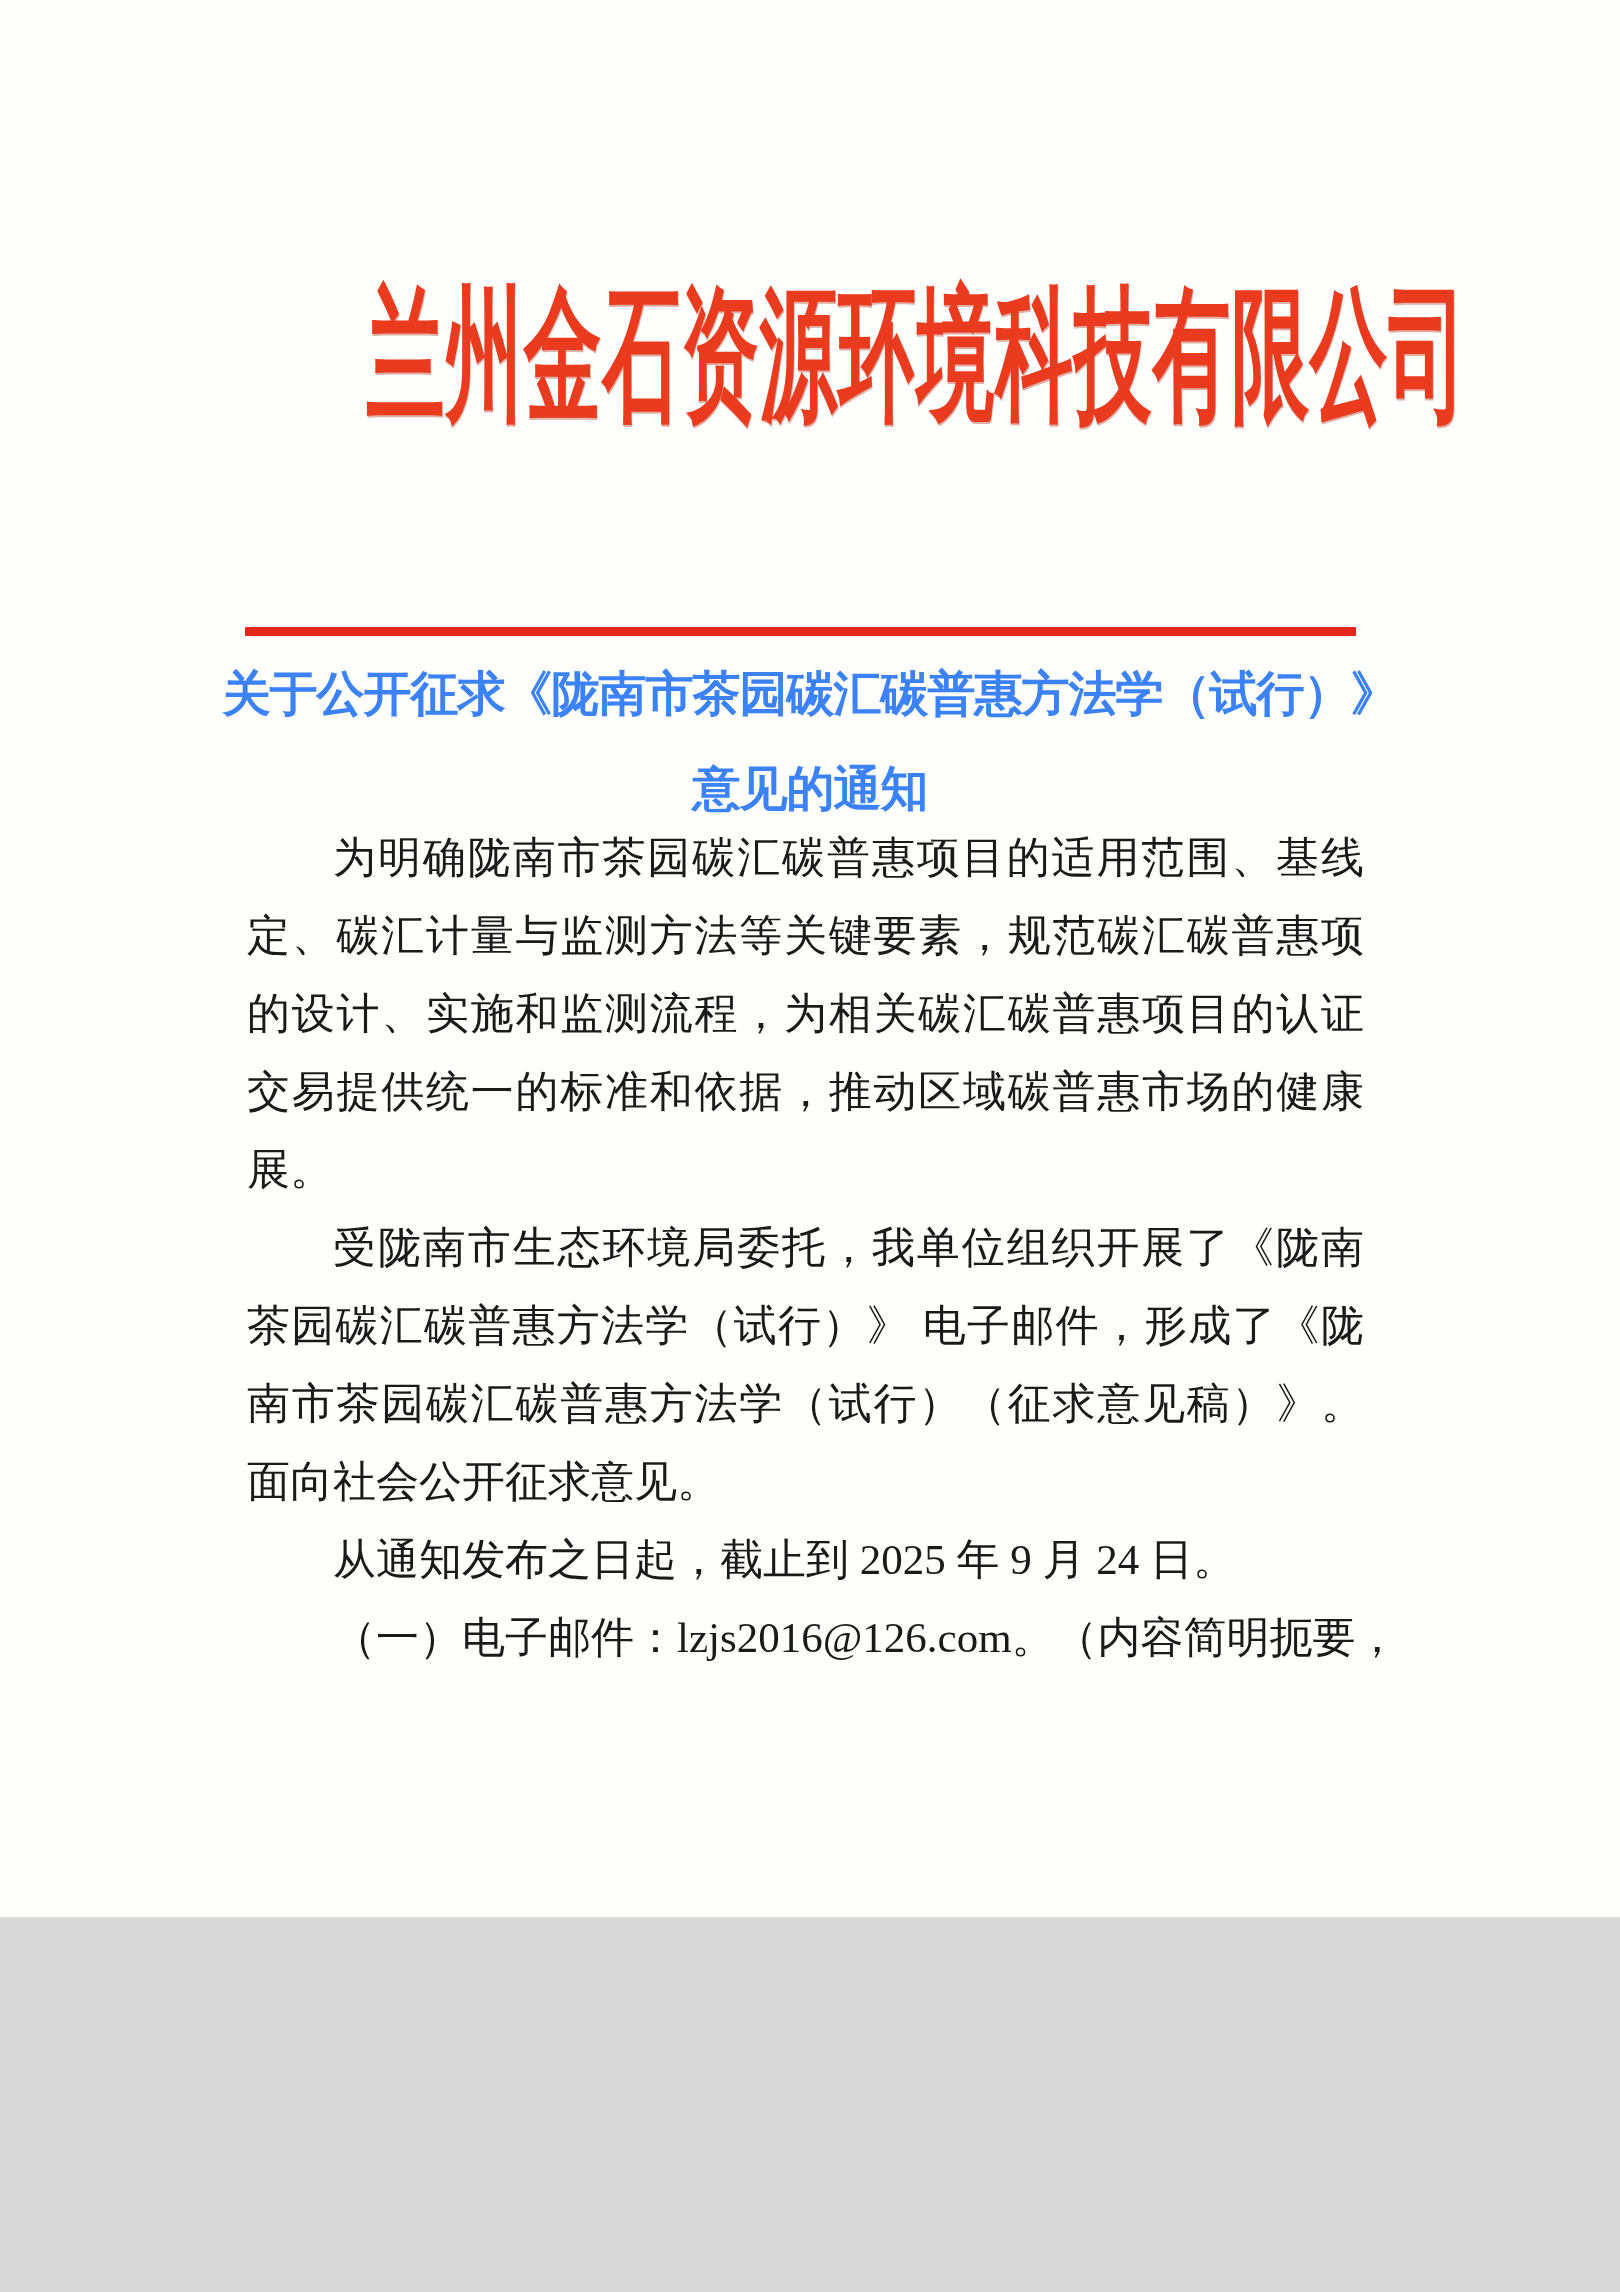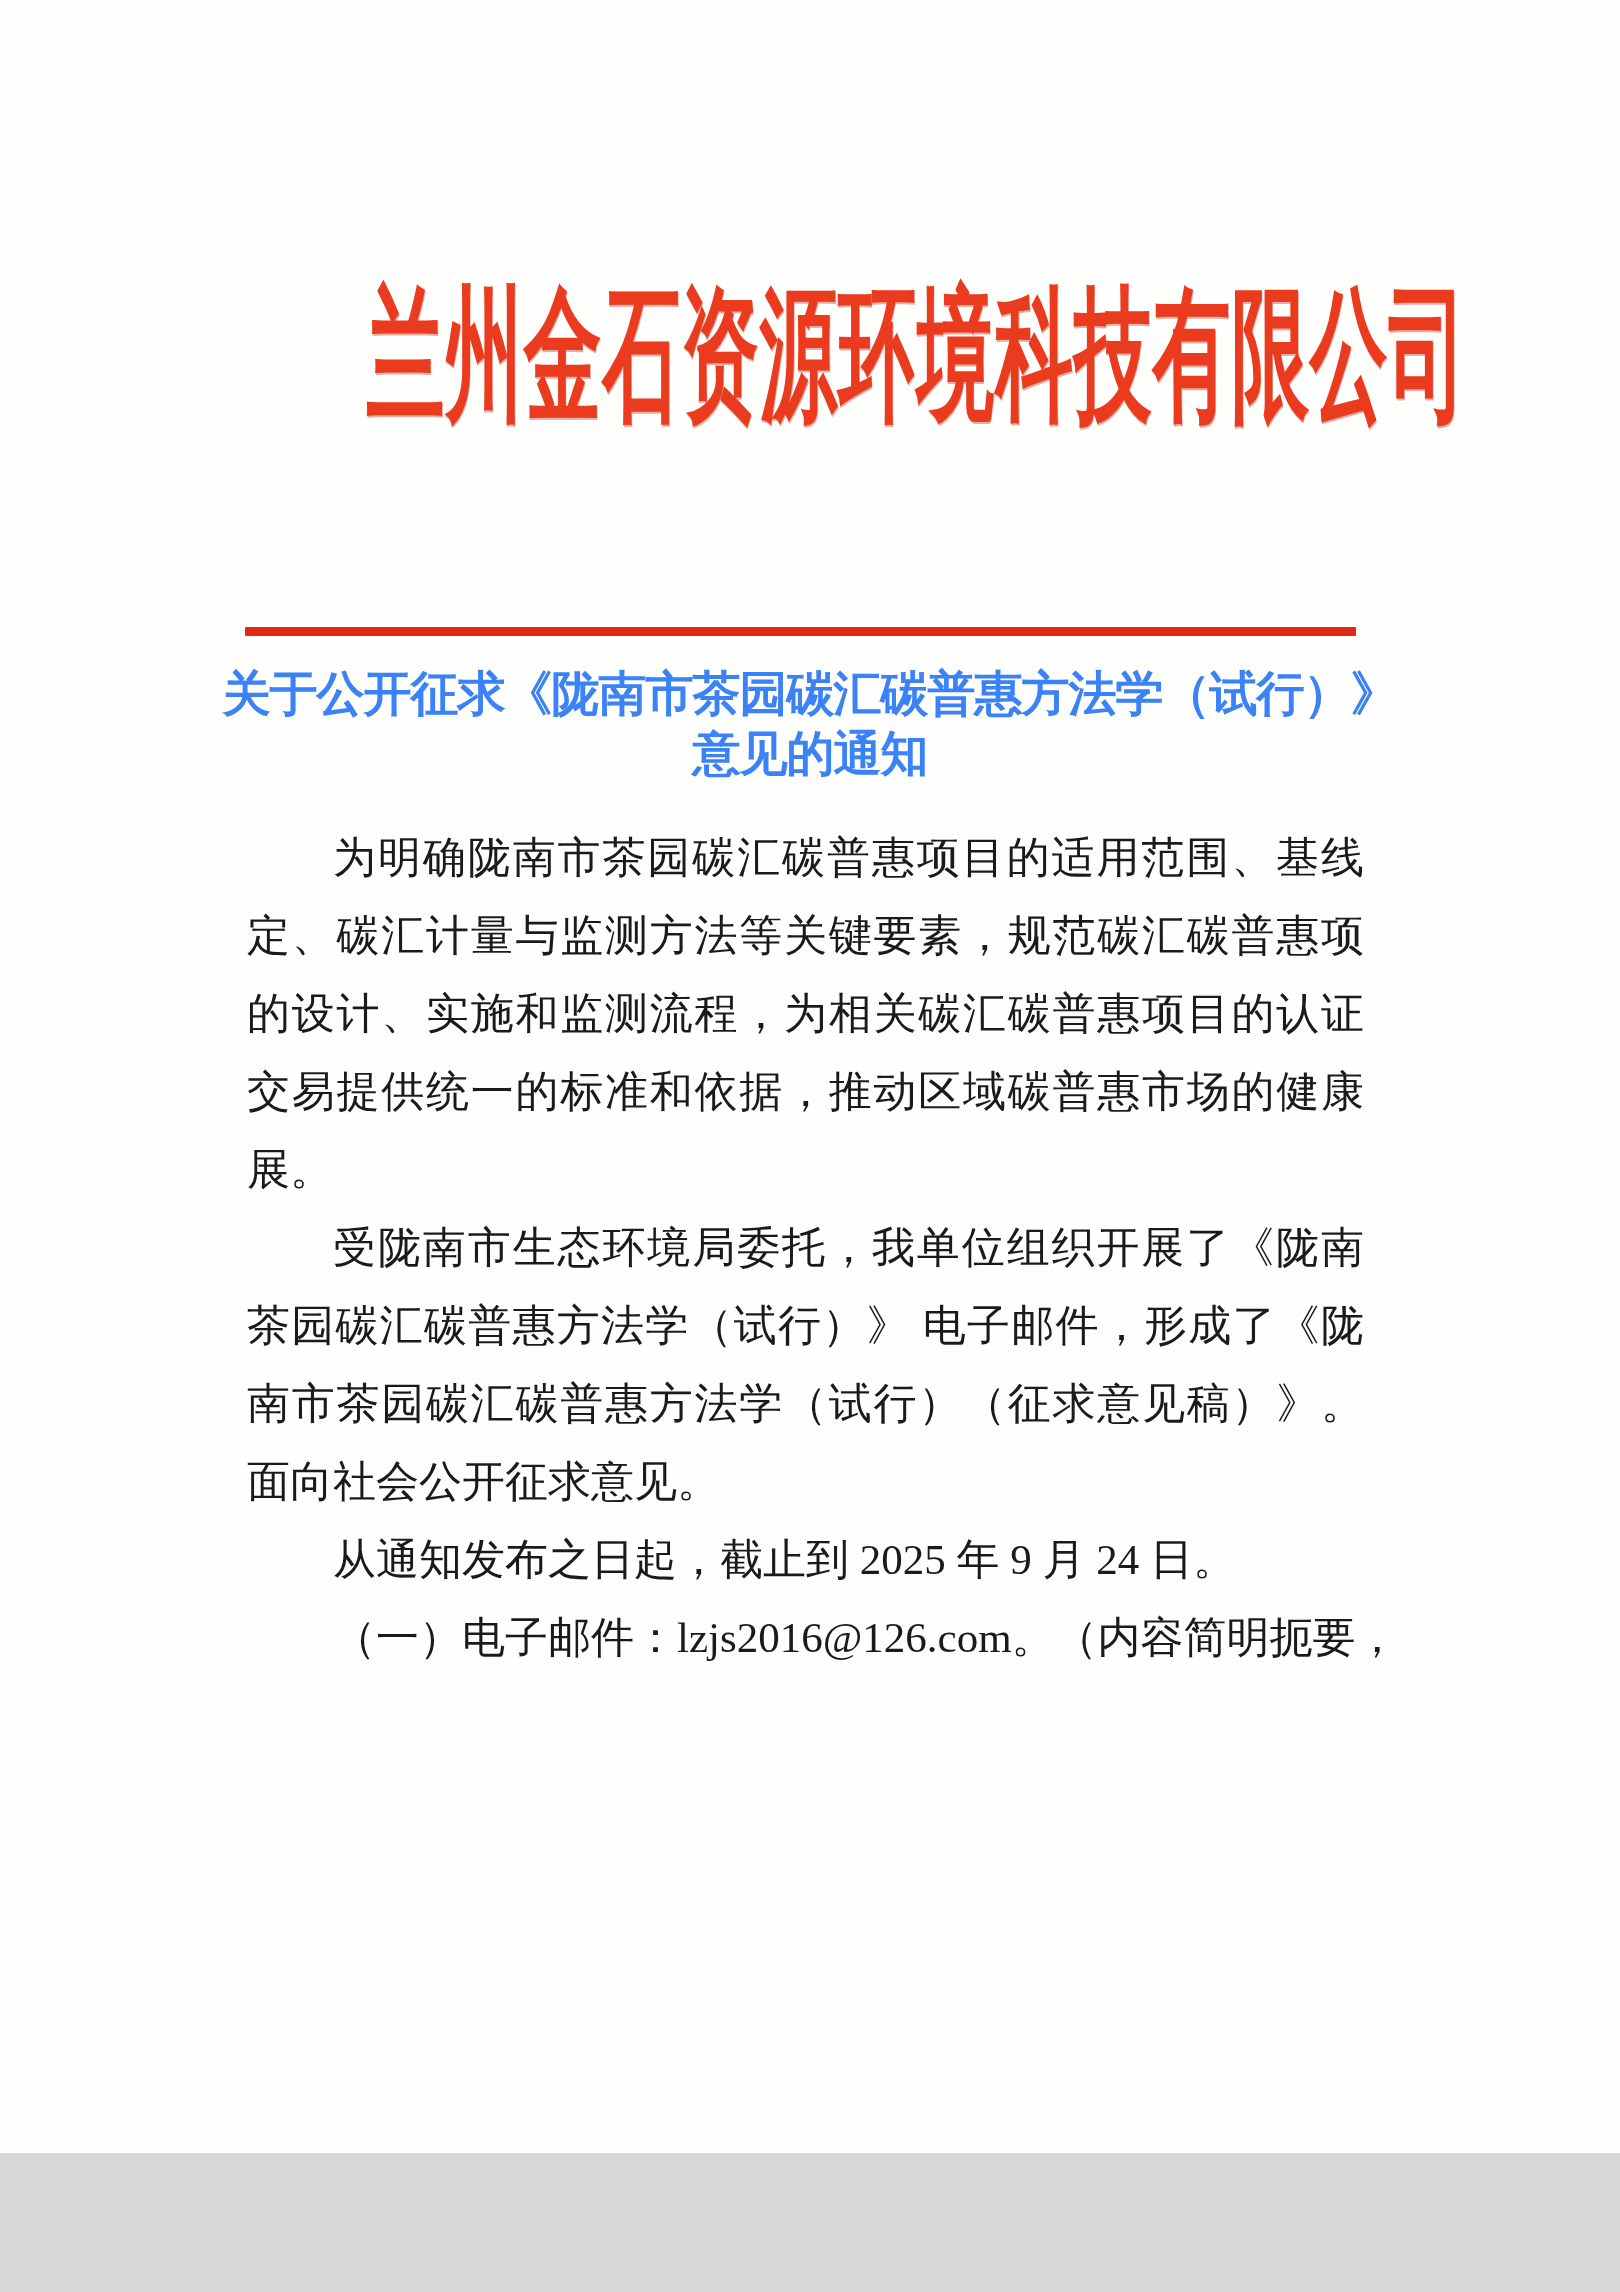--- a/index.html
+++ b/index.html
@@ -3,21 +3,21 @@
 <meta charset="utf-8">
 <style>
   html, body {
     margin: 0;
     padding: 0;
     background: #d8d8d8;
   }
   .page {
     position: relative;
     width: 1620px;
-    height: 2153px;
+    height: 1917px;
     margin: 0 auto;
     background: #fefefd;
     overflow: hidden;
     font-family: "Liberation Serif", serif;
     color: #1a1a1a;
     text-decoration: underline;
   }
   
   .company-row {
     position: absolute;
@@ -54,21 +54,21 @@
     width: 1620px;
     text-align: center;
     font-weight: bold;
     font-size: 48px;
     line-height: 65px;
     letter-spacing: -1px;
     color: #3b82f6;
     white-space: nowrap;
   }
   .doc-title.line1 { top: 661px; }
-  .doc-title.line2 { top: 721px; }
+  .doc-title.line2 { top: 756px; }
   
   .doc-body {
     position: absolute;
     top: 819px;
     left: 247px;
     width: 1117px;
     font-size: 43px;
   }
   .doc-body .line {
     height: 78px;

